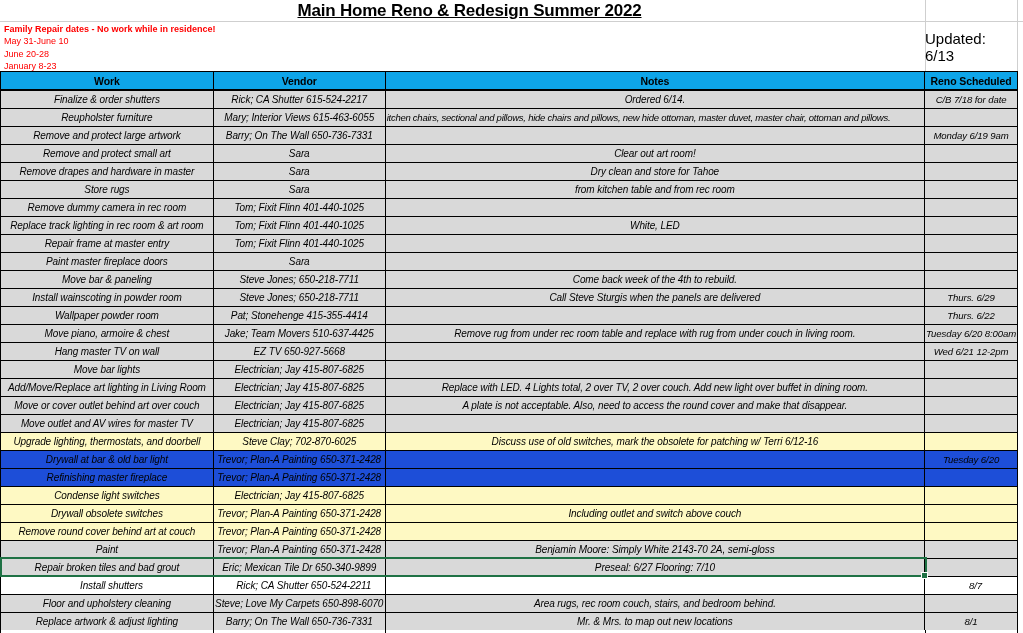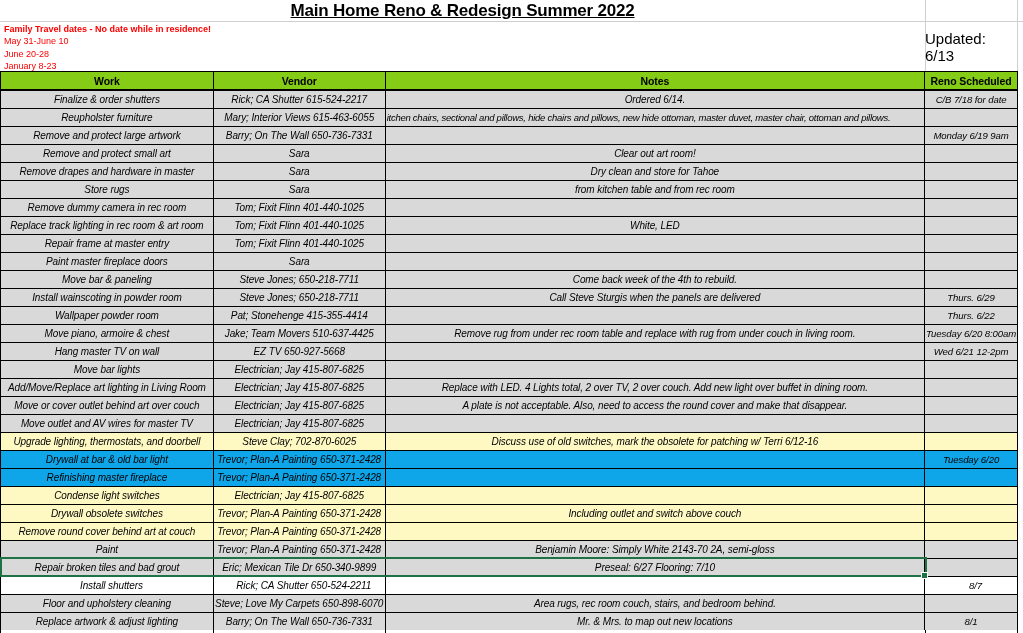--- a/index.html
+++ b/index.html
@@ -1,47 +1,47 @@
 <!DOCTYPE html>
 <html><head>
 <meta charset="utf-8">
 <style>
   html,body{margin:0;padding:0;background:#fff;}
   .sheet{position:relative;width:1023px;height:633px;background:#ffffff;
          font-family:"Liberation Sans",sans-serif;overflow:hidden;color:#000;}
 
-  .title{position:absolute;top:1px;left:0;width:925px;text-align:center;
+  .title{position:absolute;top:1px;left:7px;width:925px;text-align:center;
          font-size:17px;font-weight:bold;text-decoration:underline;letter-spacing:-0.2px;}
 
   .annotation{position:absolute;left:4px;top:23px;color:#ff0000;font-size:9px;line-height:12.4px;}
   .annotation .first{font-weight:bold;}
 
   .gl-h{position:absolute;left:0;top:21px;width:1023px;height:1px;background:#cfcfcf;}
   .gl-v1{position:absolute;left:925px;top:0;width:1px;height:71px;background:#cfcfcf;}
   .gl-v2{position:absolute;left:1017px;top:0;width:1px;height:71px;background:#cfcfcf;}
 
   .updated{position:absolute;left:925px;top:22px;width:93px;height:49px;
            display:flex;align-items:center;justify-content:center;font-size:15px;}
 
   .table{position:absolute;left:0;top:71px;width:1018px;
          border-left:1px solid #000;border-top:1px solid #000;box-sizing:border-box;}
   .hrow{display:flex;height:19px;box-sizing:border-box;border-bottom:2px solid #000;
-        background:#84cc16;font-weight:bold;}
+        background:#0ea5e9;font-weight:bold;}
   .row{display:flex;height:18px;box-sizing:border-box;border-bottom:1px solid #000;font-style:italic;}
   .c{box-sizing:border-box;border-right:1px solid #000;display:flex;align-items:center;
      justify-content:center;font-size:10px;letter-spacing:-0.1px;overflow:hidden;
      white-space:nowrap;height:100%;}
   .hrow .c{font-size:10.5px;}
   .c0{width:213px;}
   .c1{width:172px;}
   .c2{width:540px;}
   .c3{width:93px;font-size:9.6px;}
   .bg-gray{background:#d9d9d9;}
   .bg-dark{background:#fef9c3;}
-  .bg-light{background:#0ea5e9;}
+  .bg-light{background:#1d4ed8;}
   .bg-white{background:#ffffff;padding-left:9px;}
   .overflow-left{justify-content:flex-start;text-align:left;
                  font-size:9.5px;letter-spacing:-0.25px;padding-left:1px;}
 
   .sel{position:absolute;left:0;top:557px;width:927px;height:20px;
        border:2px solid #1f7245;box-sizing:border-box;pointer-events:none;}
   .sel-handle{position:absolute;left:921px;top:572px;width:7px;height:7px;
               background:#1f7245;border:1px solid #ffffff;box-sizing:border-box;pointer-events:none;}
 
   .stub{position:absolute;top:630px;left:0;width:1018px;height:3px;background:#fff;}
@@ -52,21 +52,21 @@
 
 <div class="sheet">
 
   <div class="gl-h"></div>
   <div class="gl-v1"></div>
   <div class="gl-v2"></div>
 
   <div class="title">Main Home Reno &amp; Redesign Summer 2022</div>
 
   <div class="annotation">
-    <div class="first">Family Travel dates - No date while in residence!</div>
+    <div class="first">Family Repair dates - No work while in residence!</div>
     <div>May 31-June 10</div>
     <div>June 20-28</div>
     <div>January 8-23</div>
   </div>
 
   <div class="updated">Updated: 6/13</div>
 
   <div class="table">
     <div class="hrow">
       <div class="c c0">Work</div>

